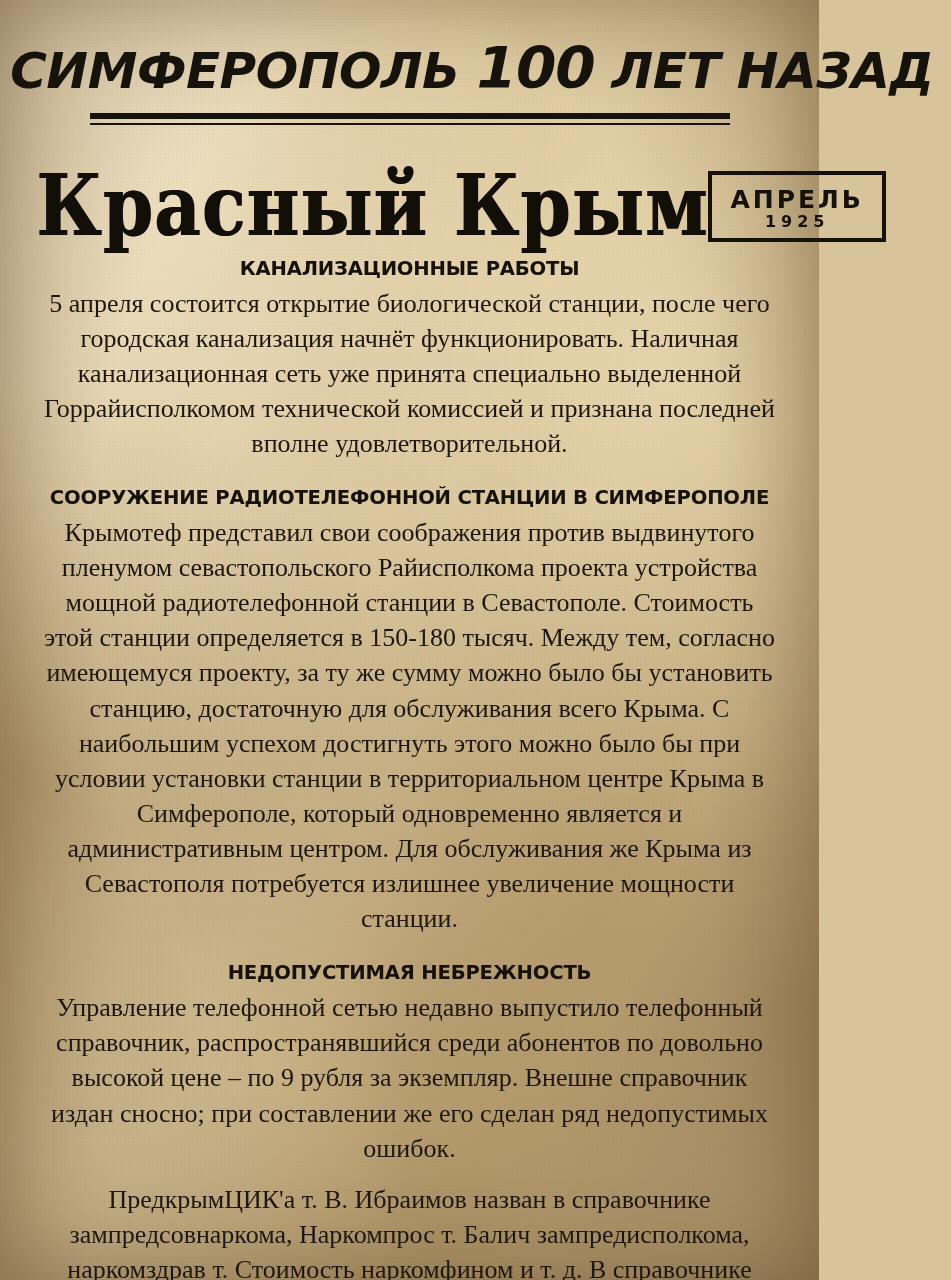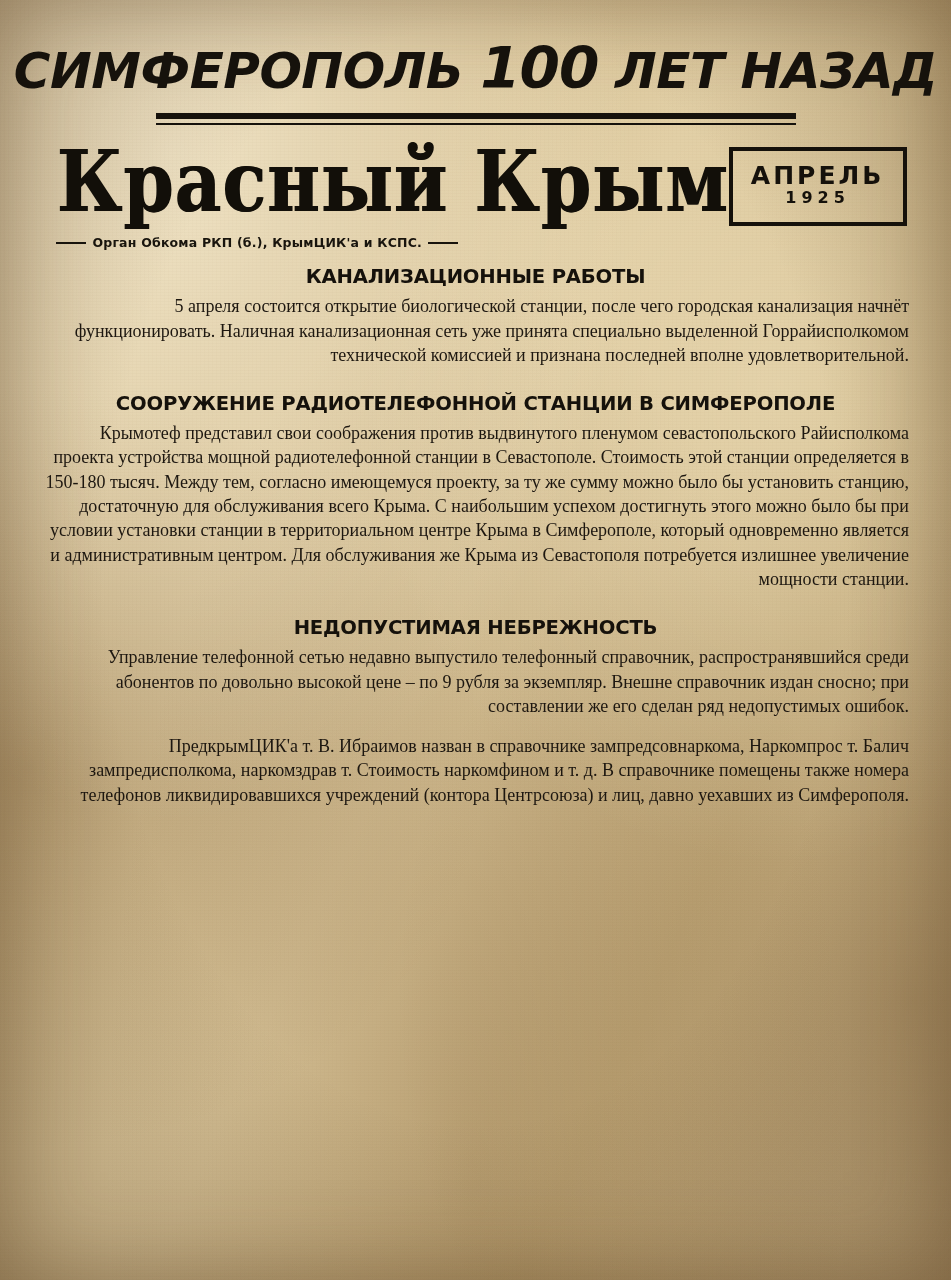--- a/index.html
+++ b/index.html
@@ -8,21 +8,21 @@
     width: 951px;
     height: 1280px;
     overflow: hidden;
     font-family: "Liberation Serif", serif;
     background: #d8c49a;
   }
 
   
   #page {
     position: relative;
-    width: 951px;
+    width: 819px;
     height: 1280px;
     background-color: #d9c49c;
     background-image:
       radial-gradient(ellipse at 18% 12%, rgba(255,248,228,0.55) 0%, rgba(255,248,228,0.0) 42%),
       radial-gradient(ellipse at 82% 30%, rgba(255,245,215,0.35) 0%, rgba(255,245,215,0.0) 38%),
       radial-gradient(ellipse at 50% 92%, rgba(120,88,48,0.30) 0%, rgba(120,88,48,0.0) 55%),
       radial-gradient(ellipse at 96% 78%, rgba(110,78,40,0.35) 0%, rgba(110,78,40,0.0) 40%),
       radial-gradient(ellipse at 3% 60%, rgba(110,78,40,0.30) 0%, rgba(110,78,40,0.0) 35%),
       linear-gradient(115deg, #e2cfa6 0%, #d7c296 25%, #ddc99e 48%, #cfb888 72%, #d6c095 100%);
     box-shadow: inset 0 0 90px rgba(90,62,28,0.45);
@@ -75,22 +75,23 @@
     height: 0;
     border-top: 6px solid #16120c;
     border-bottom: 2px solid #16120c;
     padding-bottom: 4px;
   }
 
   
   .logo-row {
     display: flex;
     align-items: flex-start;
-    justify-content: center;
+    justify-content: flex-start;
     padding: 18px 6px 0 18px;
+    margin-top: 24px;
   }
   .logo-block { flex: 0 0 auto; }
   .logo-title {
     font-family: "DejaVu Serif", serif;
     font-weight: 900;
     font-size: 72px;
     line-height: .92;
     color: #120f09;
     letter-spacing: 1px;
     white-space: nowrap;
@@ -113,21 +114,21 @@
   }
   .logo-sub .dash {
     display:inline-block;
     height: 0;
     border-top: 2px solid #18140d;
     width: 30px;
   }
   .date-box {
     margin-top: 4px;
     border: 4px solid #15110b;
-    padding: 12px 16px 14px 16px;
+    padding: 12px 16px 6px 16px;
     text-align: center;
     font-family: "DejaVu Sans", sans-serif;
     font-weight: 900;
     color: #15110b;
     min-width: 178px;
   }
   .date-box .m {
     font-size: 25px;
     letter-spacing: 3px;
     line-height: 1.05;
@@ -146,23 +147,23 @@
     font-weight: 900;
     font-size: 20px;
     letter-spacing: -0.2px;
     color: #15110b;
     text-transform: uppercase;
     margin: 10px 0 6px 0;
     transform: scaleX(0.98);
   }
   .art-head.sp { margin-top: 24px; }
   p.body {
-    text-align: right;
+    text-align: center;
     font-family: "Liberation Serif", serif;
-    font-size: 18px;
+    font-size: 26px;
     line-height: 1.35;
     color: #1d1710;
     margin: 0 0 16px 0;
   }
 </style>
 </head>
 <body>
 
 <div id="page">
   <div id="grain"></div>
@@ -171,25 +172,20 @@
   <div class="content">
 
     <div class="masthead-top">
       <div class="kicker"><span>Симферополь </span><span class="big">100</span><span> лет назад</span></div>
       <div class="rule-double"></div>
     </div>
 
     <div class="logo-row">
       <div class="logo-block">
         <div class="logo-title"><span>Красный</span><span class="w2">Крым</span></div>
-        <div class="logo-sub">
-          <span class="dash"></span>
-          <span>Орган Обкома РКП (б.), КрымЦИК'а и КСПС.</span>
-          <span class="dash"></span>
-        </div>
       </div>
       <div class="date-box">
         <div class="m">АПРЕЛЬ</div>
         <div class="y">1925</div>
       </div>
     </div>
 
     <div class="articles">
 
       <h2 class="art-head">КАНАЛИЗАЦИОННЫЕ РАБОТЫ</h2>

